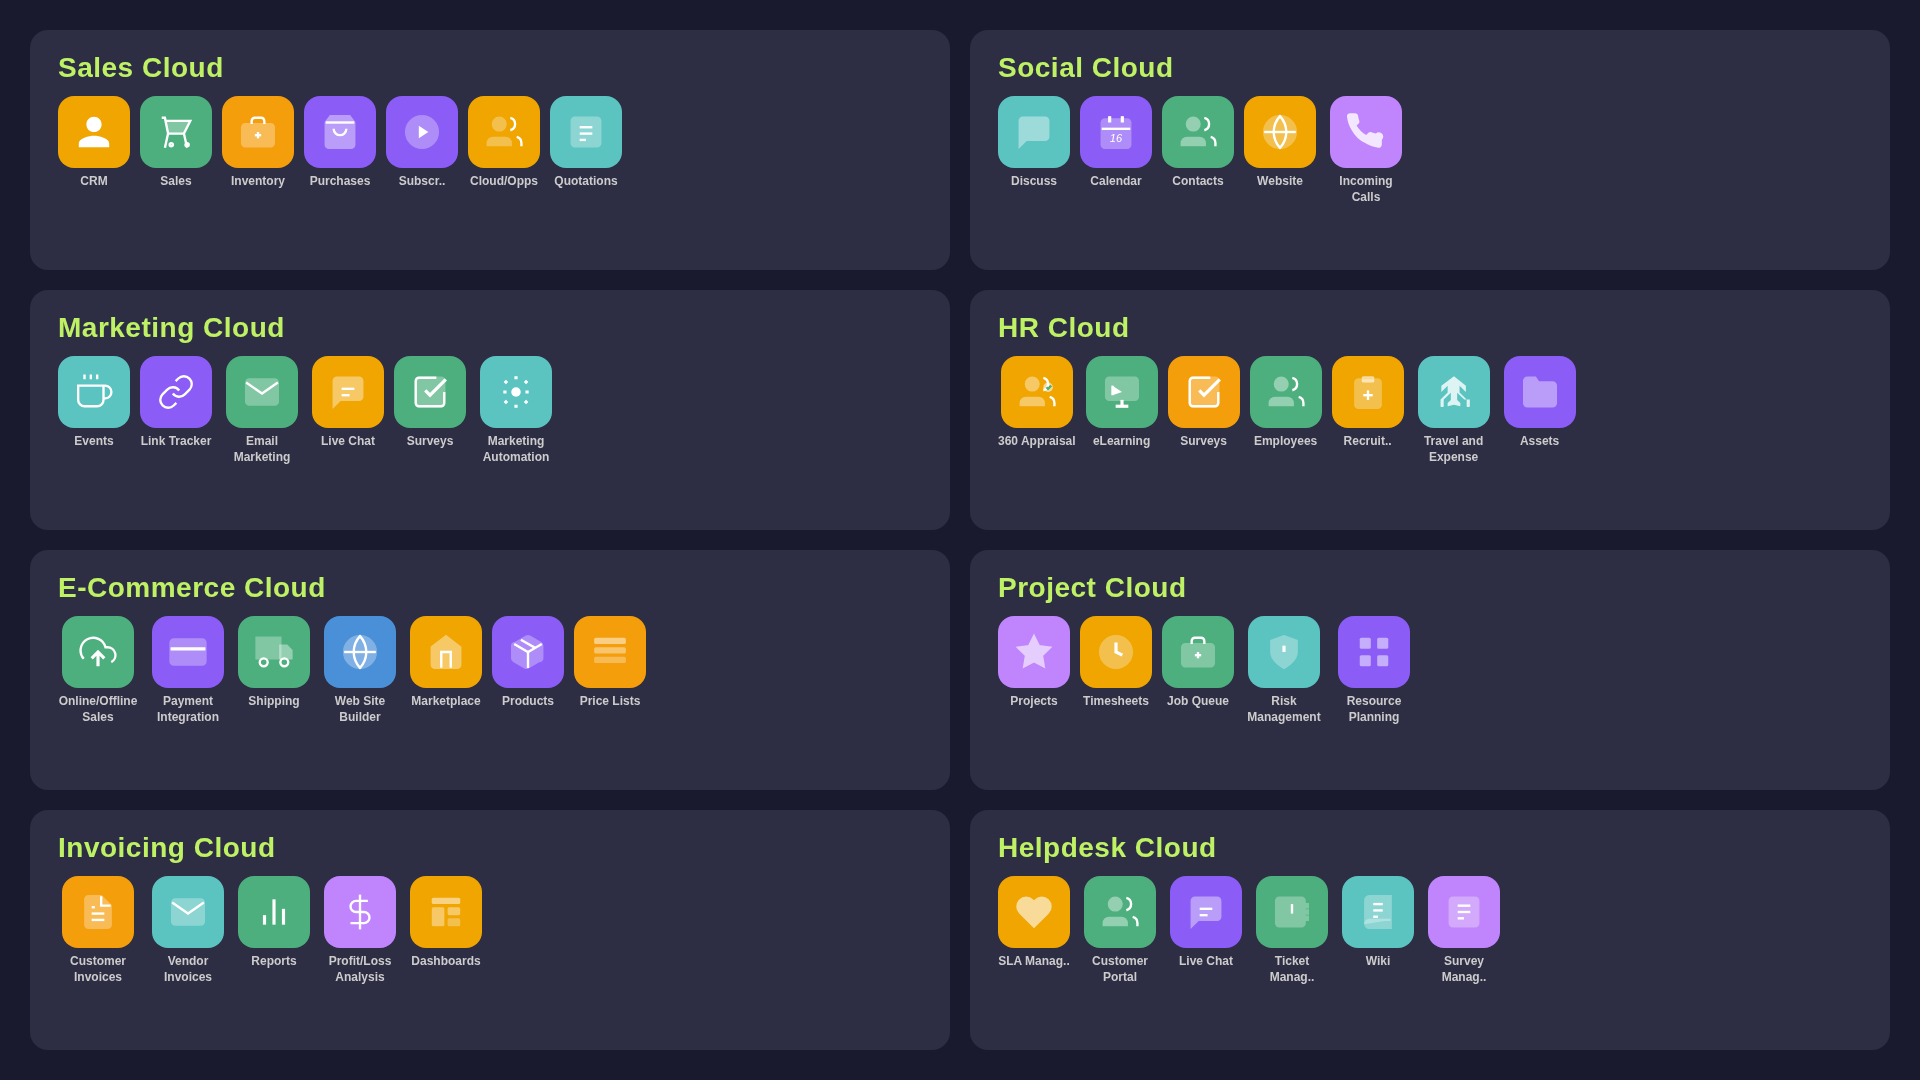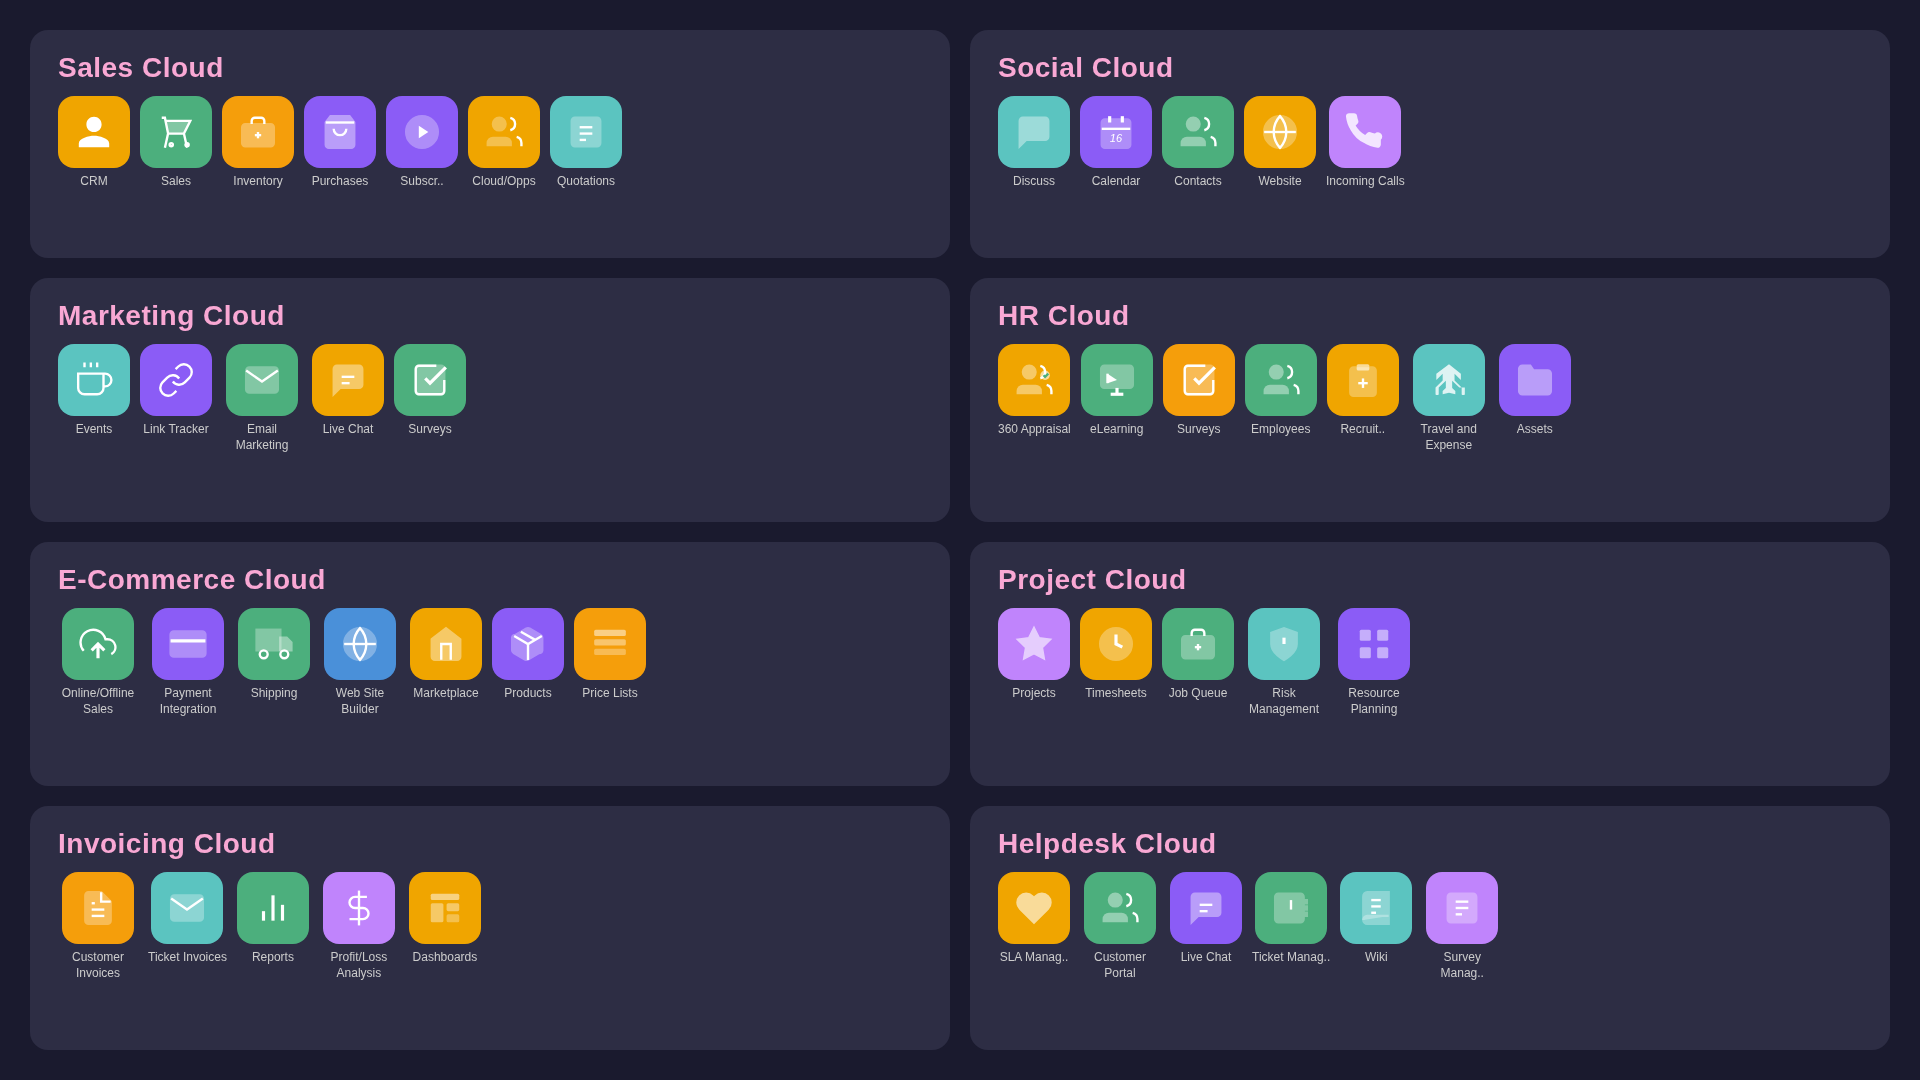--- a/index.html
+++ b/index.html
@@ -23,21 +23,21 @@
     }
     .cloud-card {
       background: #2d2d44;
       border-radius: 18px;
       padding: 22px 28px;
       display: flex;
       flex-direction: column;
       gap: 12px;
     }
     .cloud-title {
-      color: #f9a8d4;
+      color: #bef264;
       font-size: 28px;
       font-weight: 600;
       letter-spacing: 0.5px;
     }
     .apps-row {
       display: flex;
       flex-direction: row;
       gap: 10px;
       flex-wrap: wrap;
       align-items: flex-start;
@@ -63,20 +63,21 @@
       width: 38px;
       height: 38px;
       fill: white;
     }
     .app-label {
       color: #cccccc;
       font-size: 12px;
       text-align: center;
       line-height: 1.3;
       max-width: 80px;
+      font-weight: bold;
     }
     
     .bg-orange { background: #f0a500; }
     .bg-green { background: #4caf7d; }
     .bg-purple { background: #8b5cf6; }
     .bg-teal { background: #5bc4c0; }
     .bg-blue { background: #4a90d9; }
     .bg-amber { background: #f59e0b; }
     .bg-lightpurple { background: #c084fc; }
   </style>
@@ -252,20 +253,29 @@
         <div class="app-item">
           <div class="app-icon bg-green">
             <svg viewBox="0 0 24 24">
               <rect x="3" y="3" width="18" height="18" rx="2" fill="white" opacity="0.3" stroke="white" stroke-width="1.5"></rect>
               <polyline points="9,11 12,14 22,4" stroke="white" stroke-width="2" fill="none"></polyline>
               <path d="M21 12v7a2 2 0 01-2 2H5a2 2 0 01-2-2V5a2 2 0 012-2h11" stroke="white" stroke-width="1.5" fill="none"></path>
             </svg>
           </div>
           <div class="app-label">Surveys</div>
         </div>
+        <div class="app-item">
+          <div class="app-icon bg-teal">
+            <svg viewBox="0 0 24 24">
+              <circle cx="12" cy="12" r="3" fill="white"></circle>
+              <path d="M19.07 4.93l-1.41 1.41M4.93 19.07l1.41-1.41M20 12h-2M6 12H4M19.07 19.07l-1.41-1.41M4.93 4.93l1.41 1.41M12 4V2M12 22v-2" stroke="white" stroke-width="2"></path>
+            </svg>
+          </div>
+          <div class="app-label">Marketing Automation</div>
+        </div>
       </div>
     </div>
     <div class="cloud-card">
       <div class="cloud-title">HR Cloud</div>
       <div class="apps-row">
         <div class="app-item">
           <div class="app-icon bg-orange">
             <svg viewBox="0 0 24 24">
               <path d="M17 21v-2a4 4 0 00-4-4H5a4 4 0 00-4 4v2" fill="white" opacity="0.4"></path>
               <circle cx="9" cy="7" r="4" fill="white" opacity="0.4" stroke="white" stroke-width="1.5"></circle>
@@ -481,21 +491,21 @@
           </div>
           <div class="app-label">Customer Invoices</div>
         </div>
         <div class="app-item">
           <div class="app-icon bg-teal">
             <svg viewBox="0 0 24 24">
               <path d="M4 4h16c1.1 0 2 .9 2 2v12c0 1.1-.9 2-2 2H4c-1.1 0-2-.9-2-2V6c0-1.1.9-2 2-2z" fill="white" opacity="0.3" stroke="white" stroke-width="1.5"></path>
               <polyline points="22,6 12,13 2,6" stroke="white" stroke-width="1.5" fill="none"></polyline>
             </svg>
           </div>
-          <div class="app-label">Ticket Invoices</div>
+          <div class="app-label">Vendor Invoices</div>
         </div>
         <div class="app-item">
           <div class="app-icon bg-green">
             <svg viewBox="0 0 24 24">
               <line x1="18" y1="20" x2="18" y2="10" stroke="white" stroke-width="2"></line>
               <line x1="12" y1="20" x2="12" y2="4" stroke="white" stroke-width="2"></line>
               <line x1="6" y1="20" x2="6" y2="14" stroke="white" stroke-width="2"></line>
             </svg>
           </div>
           <div class="app-label">Reports</div>

